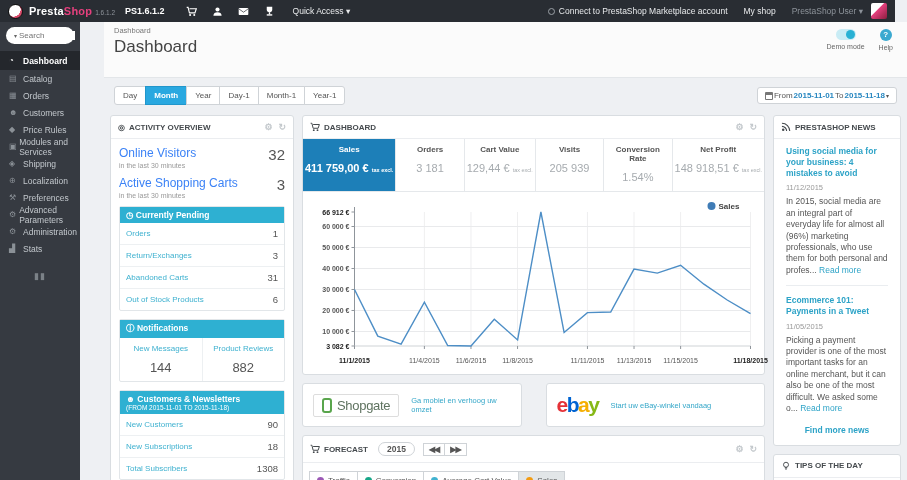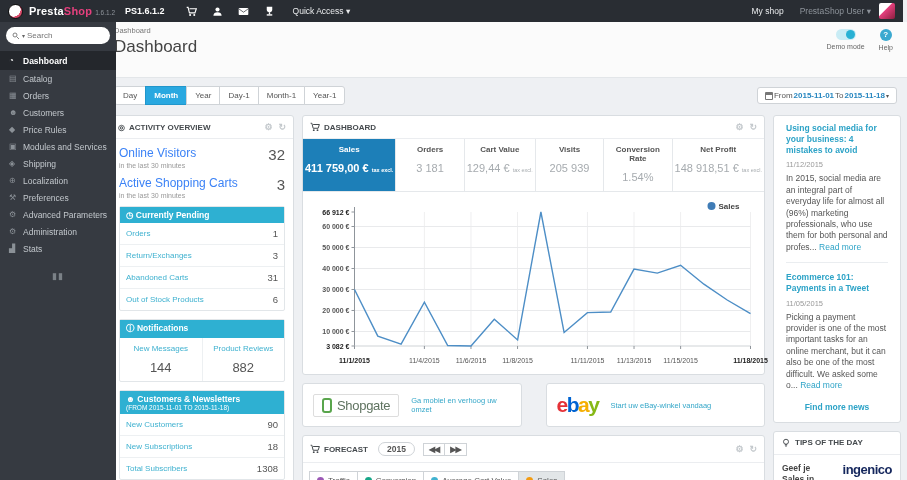--- a/index.html
+++ b/index.html
@@ -1,37 +1,37 @@
 <!DOCTYPE html>
 <html><head>
 <meta charset="utf-8">
 <style>
   * { margin:0; padding:0; box-sizing:border-box; }
   html,body { width:907px; height:480px; overflow:hidden; }
   body { font-family:"Liberation Sans", sans-serif; background:#eef0f3; color:#444; }
   .app { position:relative; width:907px; height:480px; overflow:hidden; }
 
   
-  .topbar { position:absolute; top:0; left:0; right:4px; height:22px; background:#292d33; display:flex; align-items:center; z-index:30; color:#fff; font-size:9px; padding:0 8px; }
+  .topbar { position:absolute; top:0; left:0; right:12px; height:22px; background:#292d33; display:flex; align-items:center; z-index:30; color:#fff; font-size:9px; padding:0 8px; }
   .ps-logo { width:15px; height:15px; border-radius:50%; background:radial-gradient(circle at 35% 35%, #fff 58%, #d94a6a 60%); border:1px solid #111; margin-right:6px; }
   .brand { font-size:11px; font-weight:bold; letter-spacing:.2px; }
   .brand .shop { color:#e5407e; }
   .brand-ver { font-size:6.5px; color:#8d939a; margin:2px 4px 0 3px; }
   .shop-tag { font-weight:bold; font-size:9px; margin:0 14px 0 6px; }
   .tb-ico { width:26px; text-align:center; color:#e8eaec; cursor:pointer; }
   .tb-ico svg { width:11px; height:11px; vertical-align:middle; }
   .quick { margin-left:10px; font-size:8.5px; color:#e8eaec; cursor:pointer; }
   .tb-spacer { flex:1; }
   .tb-link { font-size:8.5px; color:#e8eaec; margin-right:16px; cursor:pointer; display:flex; align-items:center; gap:4px; }
   .ring { width:7px; height:7px; border:1px solid #9aa0a6; border-radius:50%; display:inline-block; }
   .tb-user { color:#8d939a; font-size:8.5px; margin-right:8px; cursor:pointer; }
   .avatar { width:16px; height:16px; border-radius:2px; background:linear-gradient(135deg,#fff 40%,#e5407e 42%,#8b1e3f); cursor:pointer; }
 
   
-  .sidebar { position:absolute; top:22px; left:0; width:116px; bottom:0; background:#363a41; z-index:20; }
+  .sidebar { position:absolute; top:22px; left:0; width:80px; bottom:0; background:#363a41; z-index:20; }
   .side-search { margin:5px 6px 7px; background:#fff; border-radius:9px; height:17px; display:flex; align-items:center; padding:0 6px; gap:2px; }
   .side-search svg { width:8px; height:8px; }
   .side-search .caret { font-size:6px; color:#666; }
   .side-search input { border:0; outline:0; width:56px; font-size:8px; color:#444; font-family:"Liberation Sans",sans-serif; }
   .menu-item { display:flex; align-items:center; height:17px; padding-left:9px; color:#c3c8cd; font-size:8.5px; cursor:pointer; }
   .menu-item .mi-ico { width:14px; font-size:8px; color:#8b9197; text-align:left; }
   .menu-item.active { background:#24272c; color:#fff; font-weight:bold; height:19px; }
   .menu-item.active .mi-ico { color:#fff; }
   .collapse-btn { margin-top:14px; text-align:center; color:#7b8187; font-size:9px; letter-spacing:1px; cursor:pointer; }
 
@@ -156,20 +156,24 @@
           <rect x="1" y="3" width="14" height="10" rx="1" fill="#fff"></rect>
           <path d="M1 4l7 5 7-5" stroke="#292d33" fill="none"></path>
         </svg></span>
     <span class="tb-ico"><svg viewBox="0 0 16 16" fill="#fff">
           <path d="M4 1h8v4a4 4 0 01-8 0z"></path>
           <rect x="7" y="9" width="2" height="3"></rect>
           <rect x="4" y="12" width="8" height="2"></rect>
         </svg></span>
     <span class="quick">Quick Access ▾</span>
     <span class="tb-spacer"></span>
+    <span class="tb-link">
+        <span class="ring"></span>
+        <span>Connect to PrestaShop Marketplace account</span>
+      </span>
     <span class="tb-link">My shop</span>
     <span class="tb-user">PrestaShop User ▾</span>
     <span class="avatar"></span>
   </div>
 
   <div class="sidebar">
     <div class="side-search">
       <svg viewBox="0 0 16 16">
           <circle cx="6" cy="6" r="4" fill="none" stroke="#666" stroke-width="1.6"></circle>
           <line x1="9.5" y1="9.5" x2="14" y2="14" stroke="#666" stroke-width="1.6"></line>
@@ -488,20 +492,28 @@
             <span class="fc-toggle active">
                 <span class="dot" style="background-color: rgb(243, 156, 18);"></span>
                 <span>Sales</span>
               </span>
           </div>
         </div>
       </div>
 
       <div class="col-right">
         <div class="panel">
+          <div class="panel-h">
+            <svg viewBox="0 0 16 16">
+                <circle cx="3.5" cy="12.5" r="2" fill="#454a4e"></circle>
+                <path d="M1.5 7a7.5 7.5 0 017.5 7.5" fill="none" stroke="#454a4e" stroke-width="1.8"></path>
+                <path d="M1.5 2a12.5 12.5 0 0112.5 12.5" fill="none" stroke="#454a4e" stroke-width="1.8"></path>
+              </svg>
+            <span>PRESTASHOP NEWS</span>
+          </div>
           <div class="news-body">
             <div>
               <div class="news-title">Using social media for your business: 4 mistakes to avoid</div>
               <div class="news-date">11/12/2015</div>
               <div class="news-excerpt"><span>In 2015, social media are an integral part of everyday life for almost all (96%) marketing professionals, who use them for both personal and profes...</span> <span class="read-more">Read more</span></div>
             </div>
             <div class="news-div"></div>
             <div>
               <div class="news-title">Ecommerce 101: Payments in a Tweet</div>
               <div class="news-date">11/05/2015</div>

